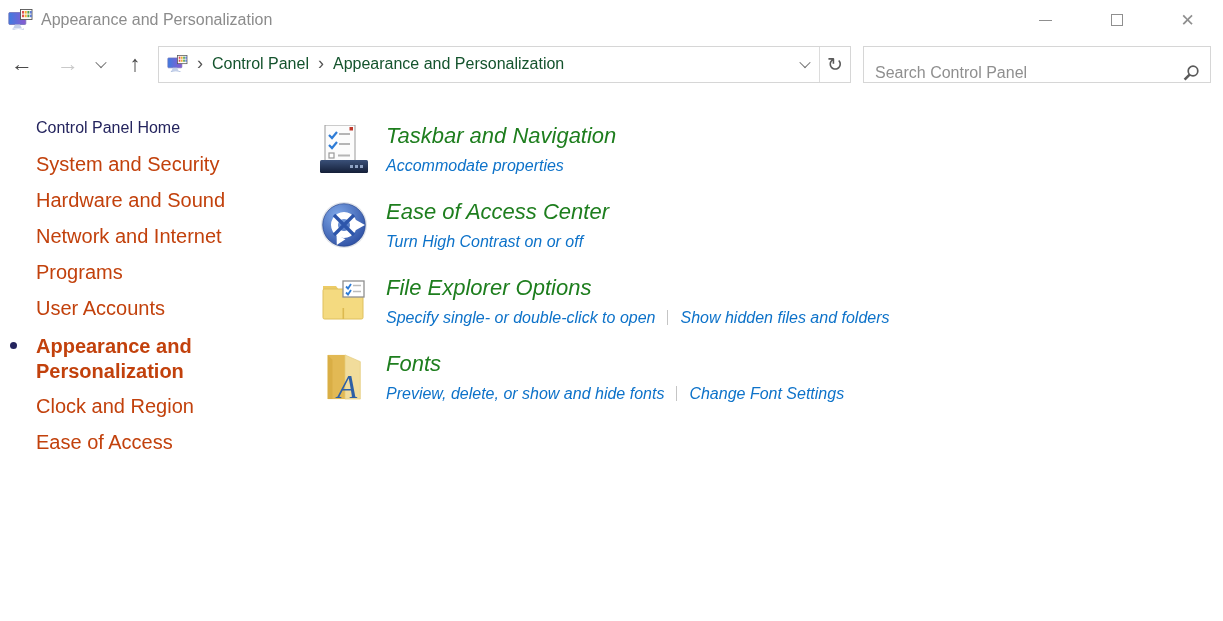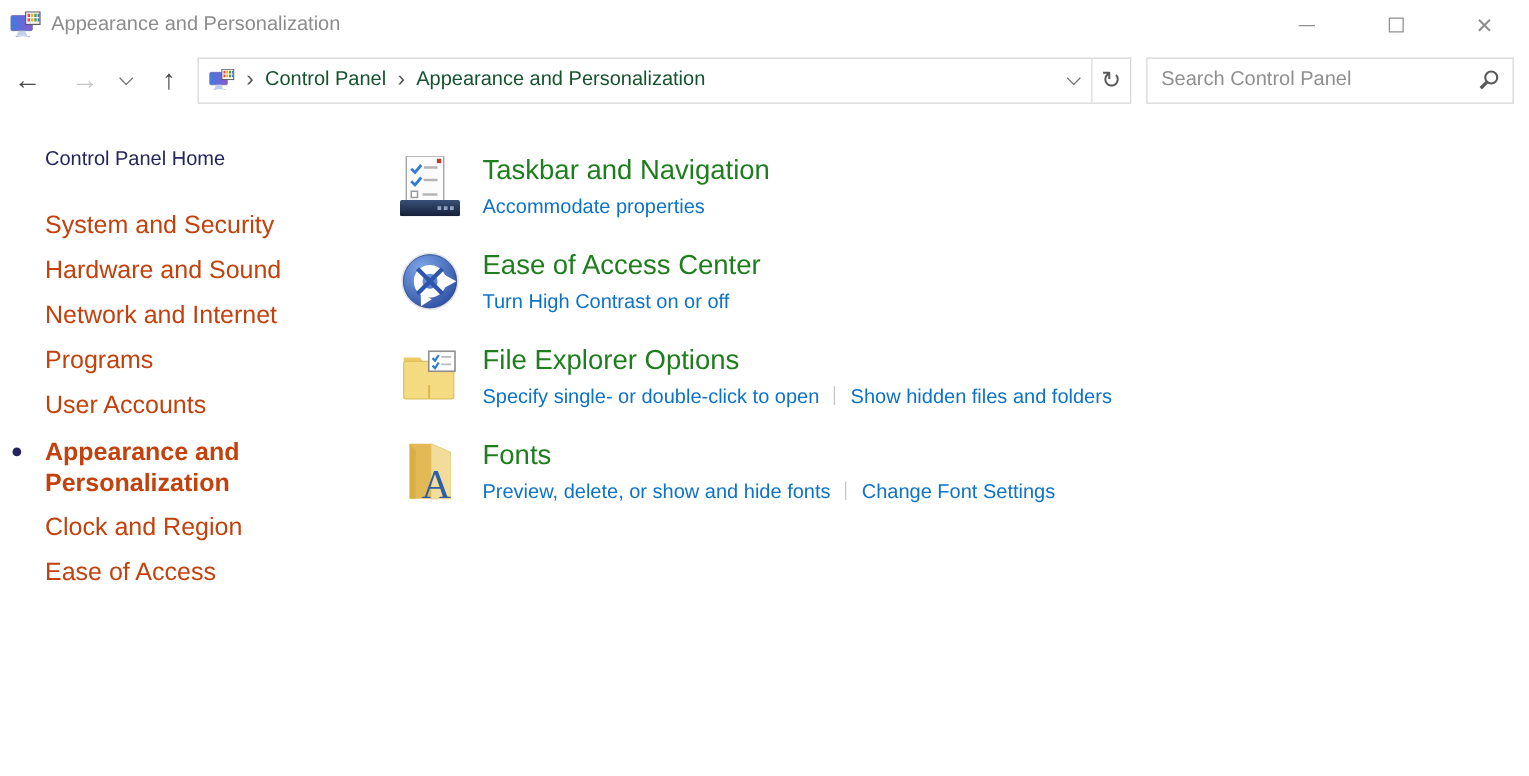--- a/index.html
+++ b/index.html
@@ -29,32 +29,32 @@
   .chev-down { width:8px; height:8px; border-right:1.7px solid #6f6f6f; border-bottom:1.7px solid #6f6f6f; transform:rotate(45deg) translate(-1px,-1px); }
   .nav-up { width:34px; margin-left:6px; }
   .crumb-box { flex:1; height:37px; border:1px solid #d6d6d6; margin-left:6px; display:flex; align-items:center; background:#fff; }
   .crumb-icon { width:21px; height:19px; margin-left:8px; flex:0 0 auto; }
   .crumb-sep { color:#555; font-size:18px; margin:0 9px; line-height:1; padding-bottom:3px; }
   .crumb-item { font-size:16px; color:#14532d; white-space:nowrap; }
   .crumb-spacer { flex:1; }
   .crumb-dd { width:28px; height:100%; display:flex; align-items:center; justify-content:center; }
   .crumb-divider { width:0; height:100%; border-left:1px solid #dcdcdc; }
   .crumb-refresh { width:30px; height:100%; display:flex; align-items:center; justify-content:center; font-size:19px; color:#5a5a5a; }
-  .search-box { width:294px; height:37px; border:1px solid #d6d6d6; margin:0 12px; display:flex; align-items:center; background:#fff; }
+  .search-box { width:348px; height:37px; border:1px solid #d6d6d6; margin:0 12px; display:flex; align-items:flex-end; background:#fff; }
   .search-input { flex:1; border:none; outline:none; font-family:"Liberation Sans",sans-serif; font-size:16px; color:#444; padding-left:11px; background:transparent; }
   .search-input::placeholder { color:#8f8f8f; opacity:1; }
   .search-glyph { width:18px; height:18px; margin-right:10px; flex:0 0 auto; }
   
   .body-row { display:flex; align-items:flex-start; }
   .sidebar { width:246px; padding:30px 0 0 36px; flex:0 0 auto; }
-  .side-home { font-size:16px; color:#24245e; line-height:20px; margin-bottom:32px; cursor:pointer; }
+  .side-home { font-size:16px; color:#24245e; line-height:20px; margin-bottom:16px; cursor:pointer; }
   .side-item { position:relative; font-size:20px; color:#c2410c; line-height:20px; margin-bottom:16px; cursor:pointer; width:196px;margin-top:8px; }
   .side-item.active { font-weight:bold; line-height:25px; margin-bottom:12px; }
   .side-bullet { position:absolute; left:-26px; top:8px; width:7px; height:7px; border-radius:50%; background:#24245e; }
-  .main { flex:1; padding:34px 0 0 74px; }
+  .main { flex:1; padding:34px 0 0 74px;font-style:italic; }
   .category { display:flex; margin-bottom:18px; }
   .cat-icon { width:48px; height:48px; margin-right:18px; margin-top:3px; flex:0 0 auto; cursor:pointer; }
   .cat-icon svg { width:100%; height:100%; display:block; }
   .cat-title { font-size:22px; font-weight:400; color:#1e7e1e; line-height:28px; margin-bottom:2px; cursor:pointer; white-space:nowrap; }
   .link-line { line-height:28px; font-size:16px; }
   .task-link { color:#0d72c9; cursor:pointer; white-space:nowrap; }
   .link-sep { display:inline-block; width:0; height:15px; border-left:1px solid #c5c5c5; margin:0 12px; vertical-align:-2px; }
   .hidden-defs { position:absolute; width:0; height:0; overflow:hidden; }
 </style>
 </head>

